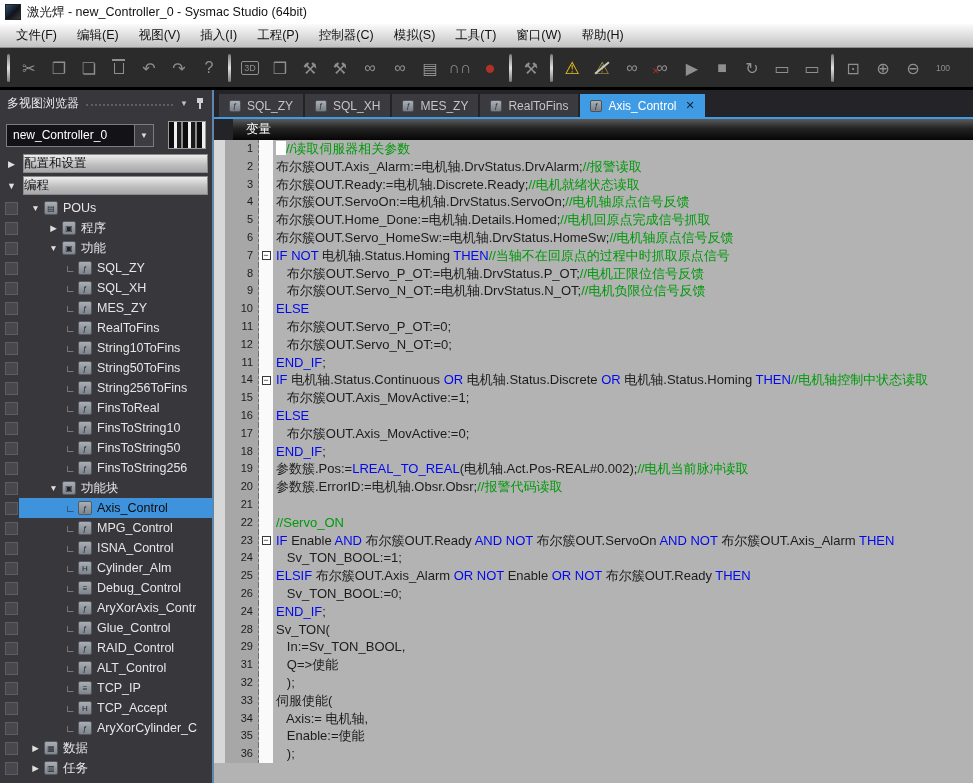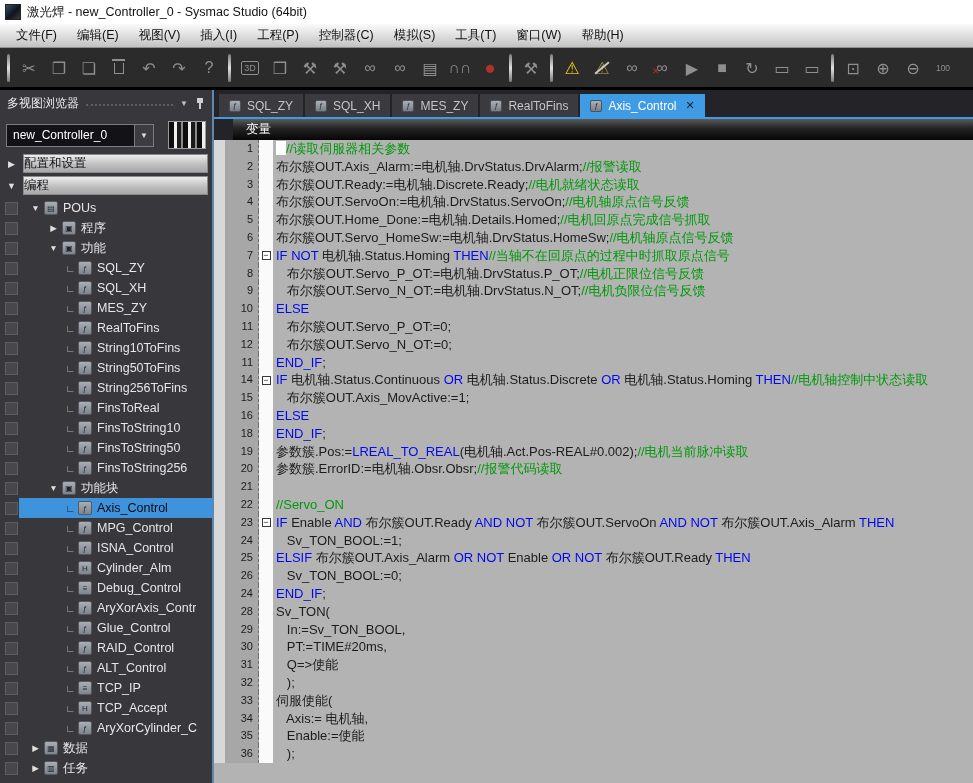--- a/index.html
+++ b/index.html
@@ -548,20 +548,26 @@
             <span class="cl-code"><span class="seg-t">   布尔簇OUT.Axis_MovActive:=1;</span></span>
           </div>
           <div class="cl">
             <span class="cl-strip"></span>
             <span class="cl-num">16</span>
             <span class="cl-margin"></span>
             <span class="cl-code"><span class="seg-k">ELSE</span></span>
           </div>
           <div class="cl">
             <span class="cl-strip"></span>
+            <span class="cl-num">17</span>
+            <span class="cl-margin"></span>
+            <span class="cl-code"><span class="seg-t">   布尔簇OUT.Axis_MovActive:=0;</span></span>
+          </div>
+          <div class="cl">
+            <span class="cl-strip"></span>
             <span class="cl-num">18</span>
             <span class="cl-margin"></span>
             <span class="cl-code"><span class="seg-k">END_IF</span><span class="seg-t">;</span></span>
           </div>
           <div class="cl">
             <span class="cl-strip"></span>
             <span class="cl-num">19</span>
             <span class="cl-margin"></span>
             <span class="cl-code"><span class="seg-t">参数簇.Pos:=</span><span class="seg-k">LREAL_TO_REAL</span><span class="seg-t">(电机轴.Act.Pos-REAL#0.002);</span><span class="seg-c">//电机当前脉冲读取</span></span>
           </div>
@@ -622,26 +628,20 @@
             <span class="cl-code"><span class="seg-t">Sv_TON(</span></span>
           </div>
           <div class="cl">
             <span class="cl-strip"></span>
             <span class="cl-num">29</span>
             <span class="cl-margin"></span>
             <span class="cl-code"><span class="seg-t">   In:=Sv_TON_BOOL,</span></span>
           </div>
           <div class="cl">
             <span class="cl-strip"></span>
-            <span class="cl-num">30</span>
-            <span class="cl-margin"></span>
-            <span class="cl-code"><span class="seg-t">   PT:=TIME#20ms,</span></span>
-          </div>
-          <div class="cl">
-            <span class="cl-strip"></span>
             <span class="cl-num">31</span>
             <span class="cl-margin"></span>
             <span class="cl-code"><span class="seg-t">   Q=&gt;使能</span></span>
           </div>
           <div class="cl">
             <span class="cl-strip"></span>
             <span class="cl-num">32</span>
             <span class="cl-margin"></span>
             <span class="cl-code"><span class="seg-t">   );</span></span>
           </div>

